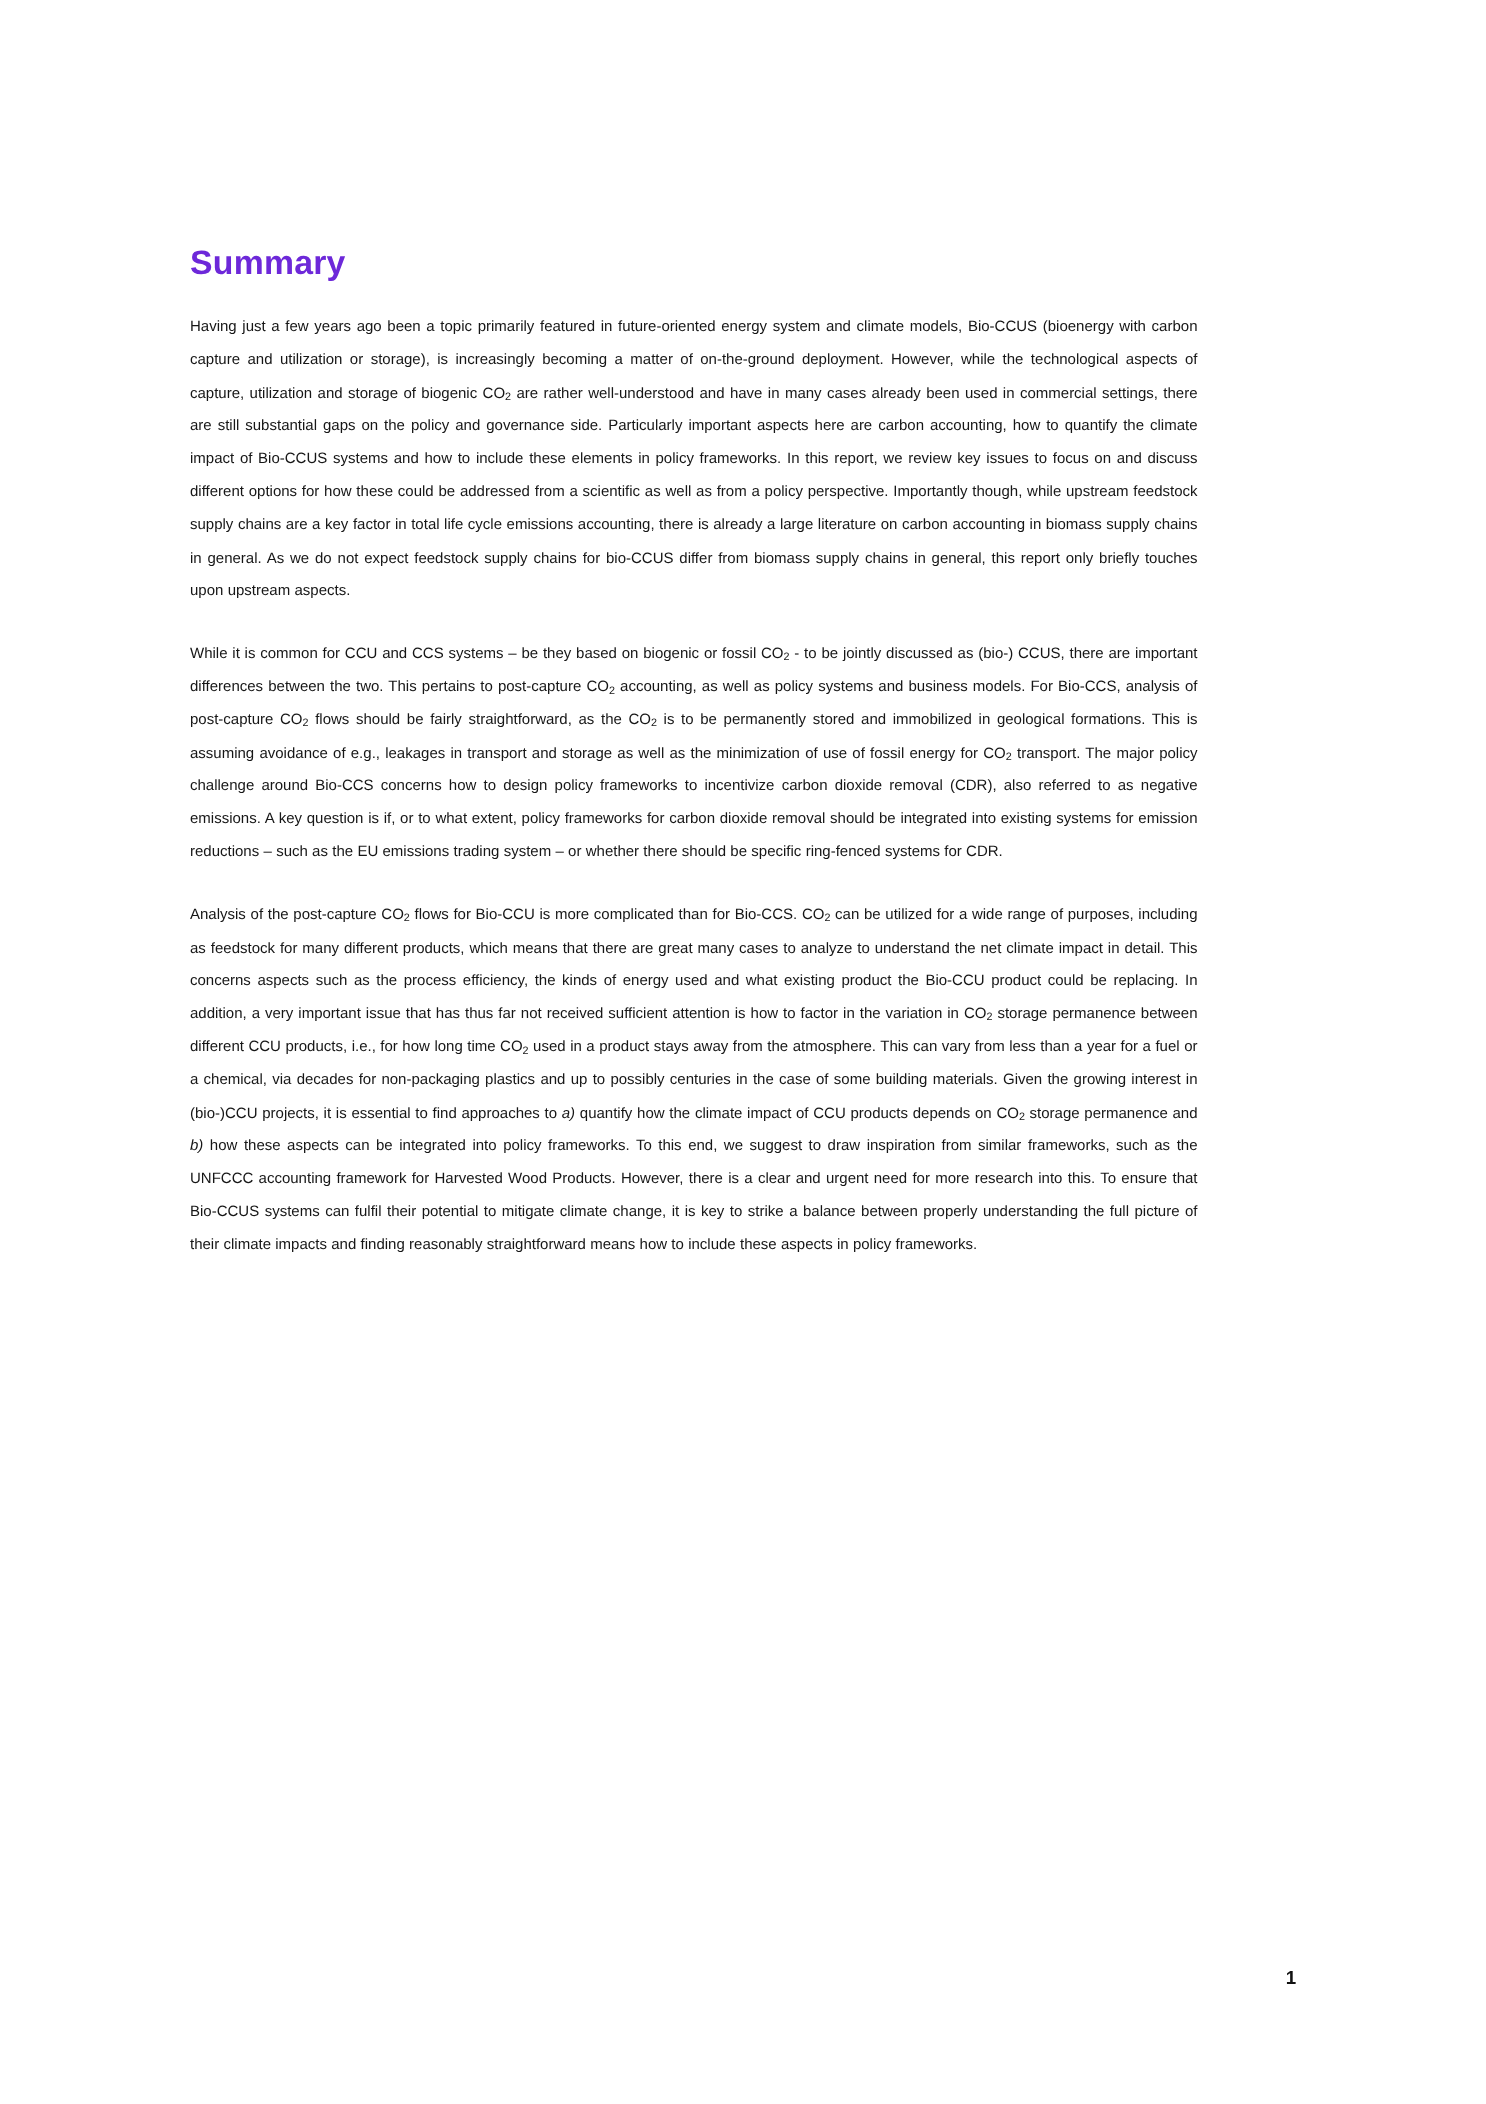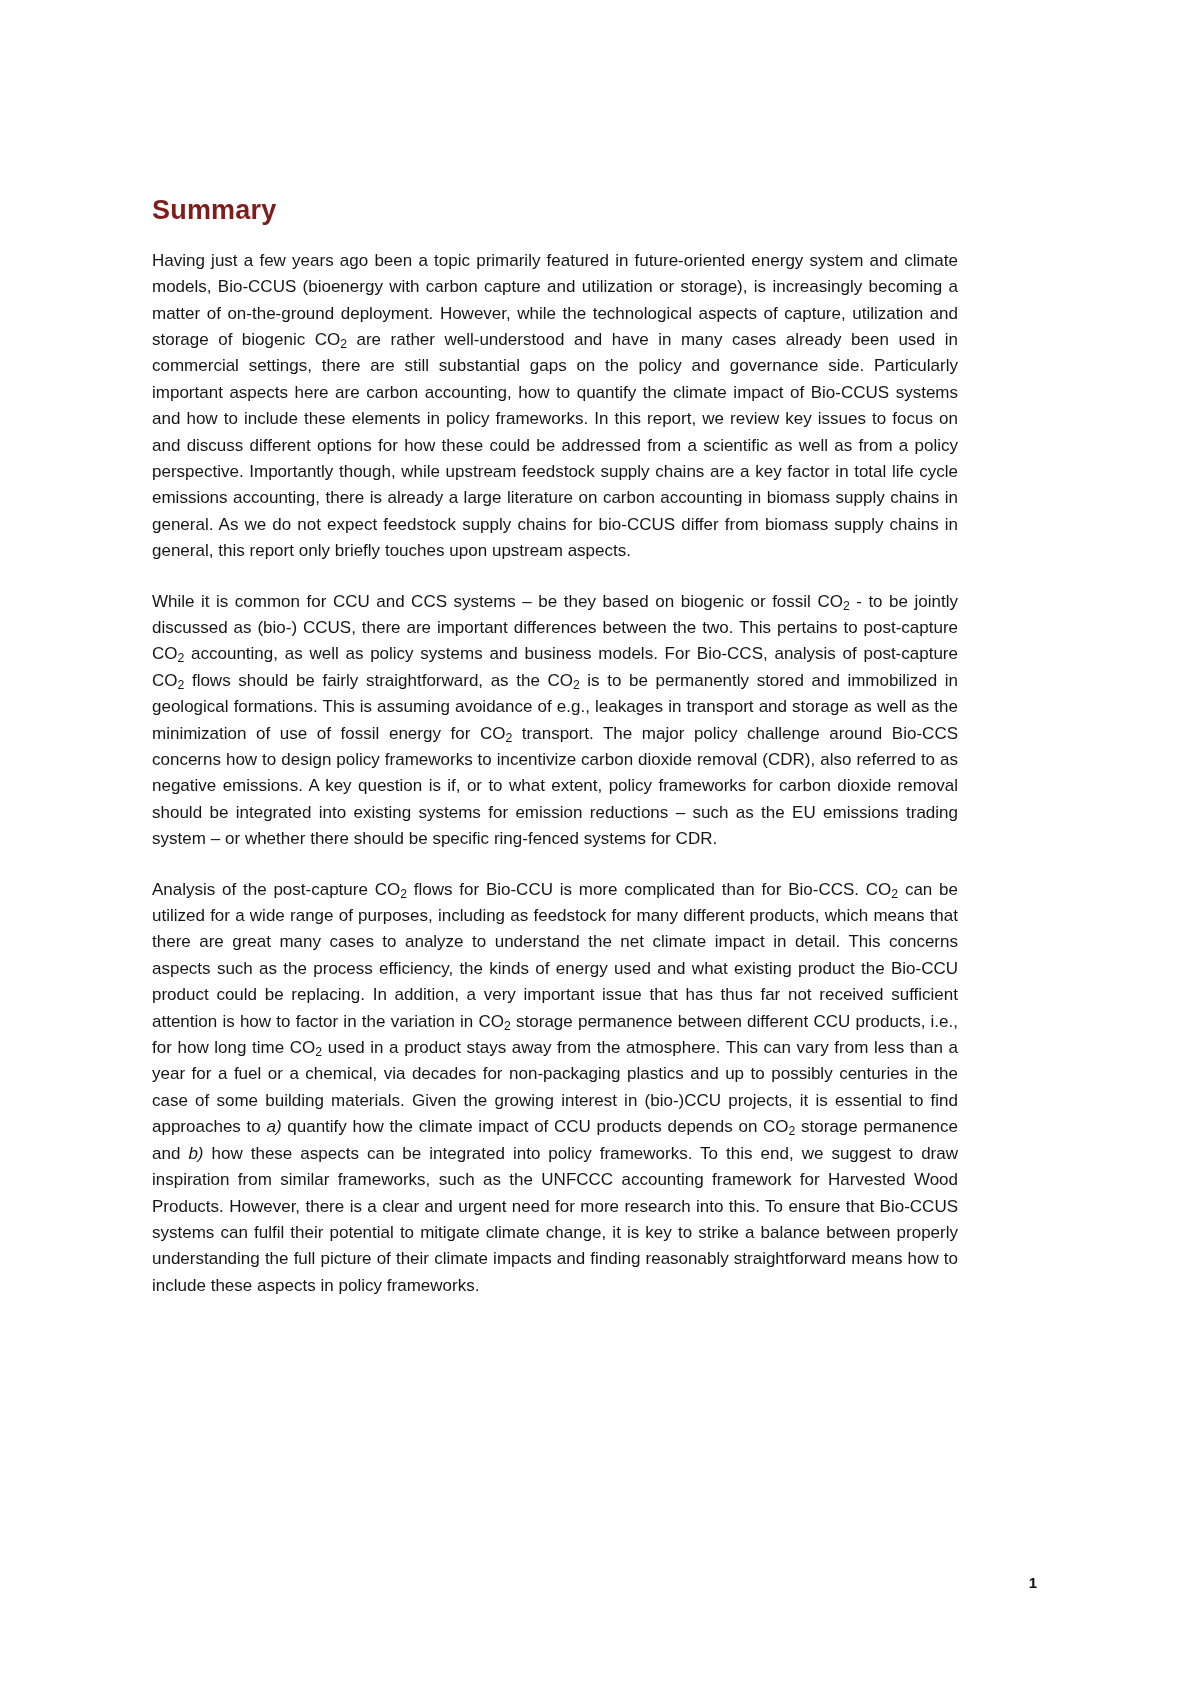--- a/index.html
+++ b/index.html
@@ -23,27 +23,27 @@
   }
   .content {
     position: absolute;
     left: 152px;
     top: 196px;
     width: 806px;
   }
   .page-title {
     font-size: 27px;
     font-weight: bold;
-    color: #7f1d1d;
+    color: #6d28d9;
     letter-spacing: 0.2px;
     margin: 0 0 22px 0;
     line-height: 1.1;
   }
   .body-para {
-    font-size: 17px;
+    font-size: 12px;
     line-height: 26.4px;
     text-align: justify;
     text-justify: inter-word;
     margin: 0 0 24px 0;
     color: #161616;
     hyphens: none;
     word-spacing: 0.1px;
   }
   .body-para:last-of-type {
     margin-bottom: 0;

